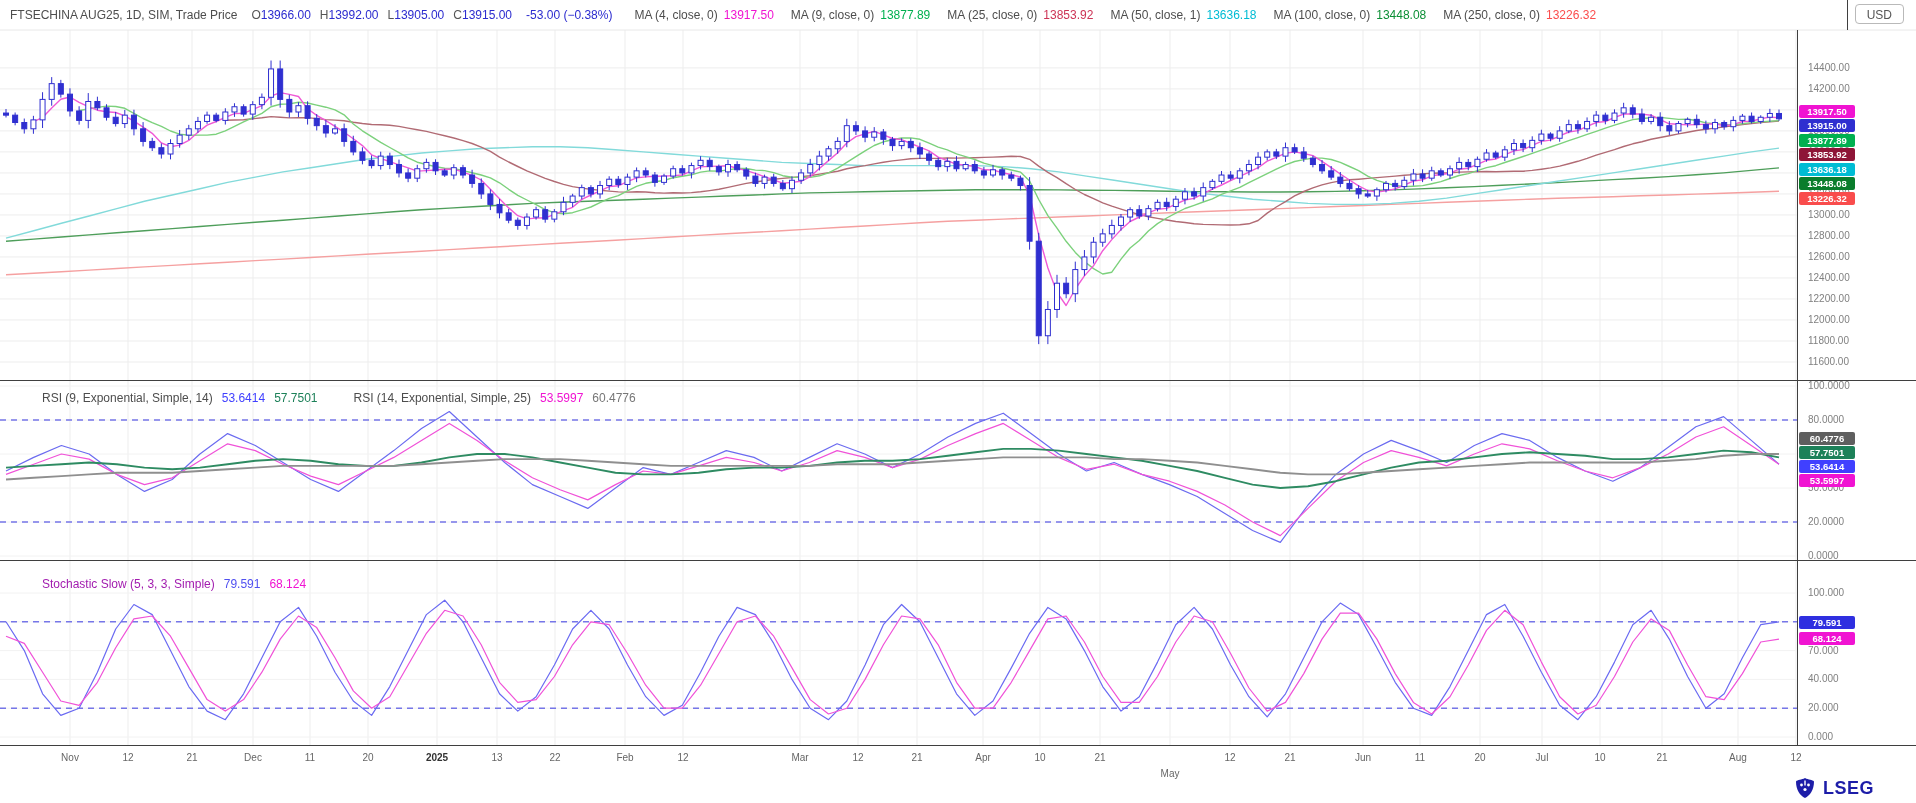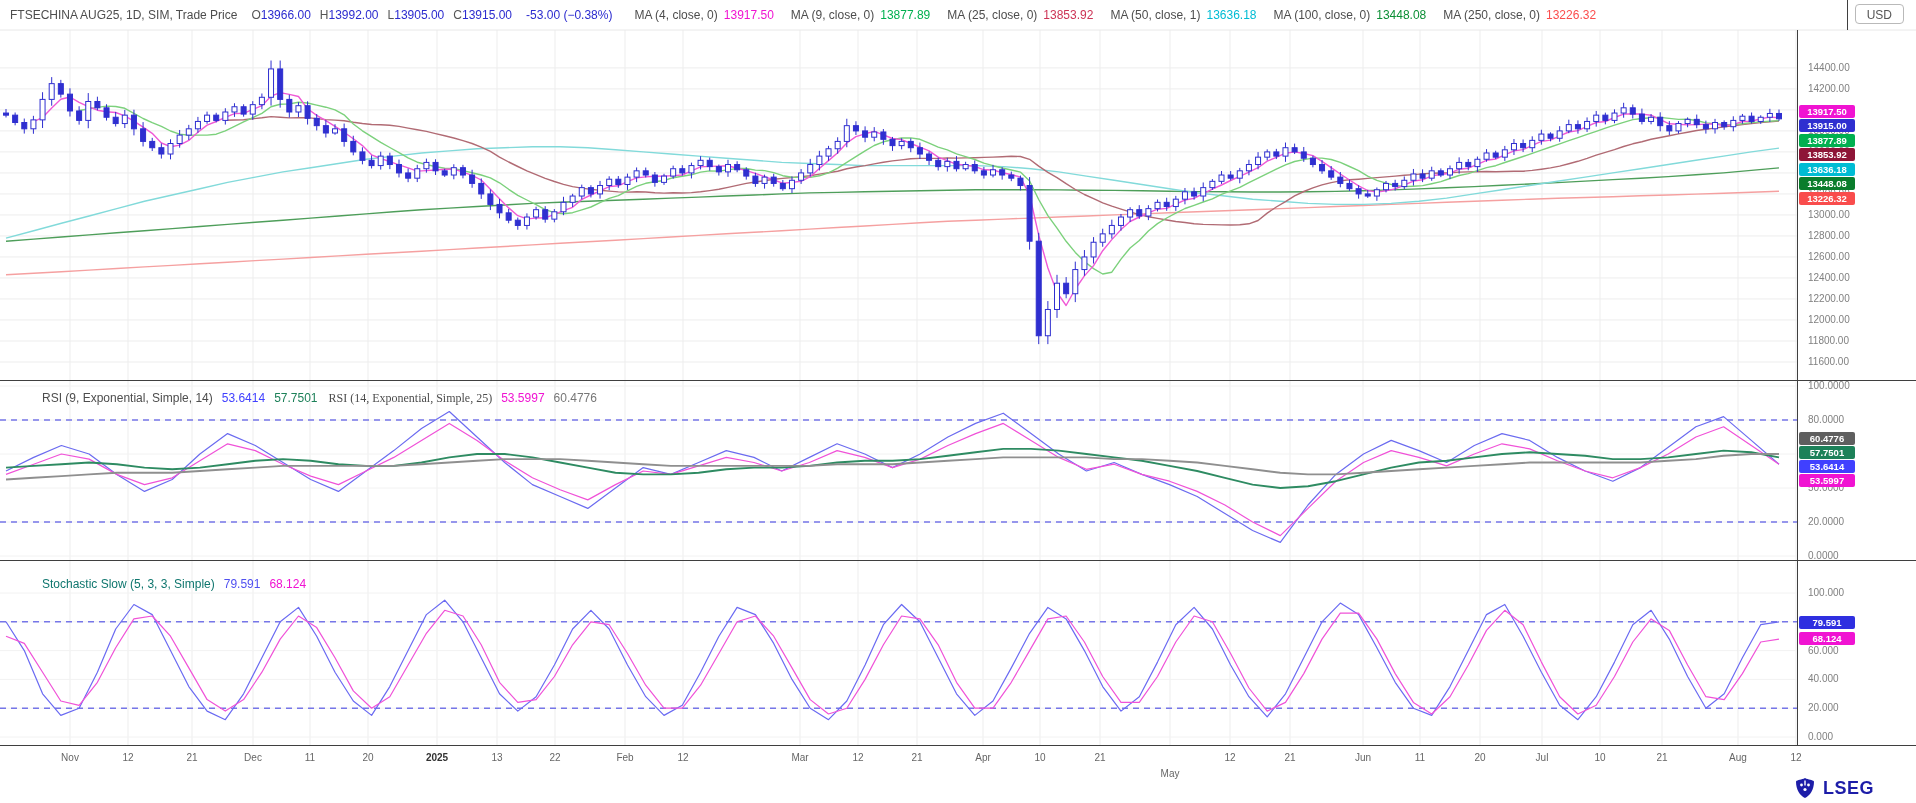--- a/index.html
+++ b/index.html
@@ -12,21 +12,21 @@
        font-size:12px;color:#4d4d4d;white-space:nowrap;z-index:5;}
   #hdr .grp{display:flex;align-items:center;gap:9px;}
   #hdr .pre{color:#555;}
   #hdr .num{color:#2b2bcf;}
   #hdr .ma-item{display:flex;gap:6px;margin-left:8px;}
   #usd-btn{position:absolute;right:12px;top:4px;height:20px;padding:0 11px;line-height:20px;
        border:1px solid #b9b9b9;border-radius:4px;color:#555;font-size:12px;background:#fff;z-index:6;cursor:pointer;}
   
   .panel-hdr{position:absolute;left:42px;font-size:12px;color:#4d4d4d;display:flex;gap:9px;
        white-space:nowrap;z-index:4;}
-  .panel-hdr .seg-gap{margin-left:2px;font-family:Liberation Serif, serif;}
+  .panel-hdr .seg-gap{margin-left:27px;}
   
   .tick{position:absolute;left:1808px;font-size:10px;color:#808080;z-index:2;}
   .xlab{position:absolute;font-size:10px;color:#666;transform:translateX(-50%);z-index:2;}
   .badge{position:absolute;left:1799px;width:56px;height:13px;line-height:13px;text-align:center;
        color:#fff;font-size:9.5px;font-weight:bold;border-radius:2px;z-index:3;}
   
   .plot-hit{position:absolute;left:0;width:1797px;z-index:4;}
   
   #logo{position:absolute;right:42px;bottom:4px;display:flex;align-items:center;gap:6px;z-index:5;}
   #logo .lseg-txt{color:#1d1da8;font-weight:bold;font-size:18px;letter-spacing:.5px;}
@@ -545,21 +545,21 @@
 
   <div class="panel-hdr" id="rsi-hdr" style="top:391px">
       <span style="color: rgb(77, 77, 77);">RSI (9, Exponential, Simple, 14)</span>
       <span style="color: rgb(64, 64, 255);">53.6414</span>
       <span style="color: rgb(29, 129, 89);">57.7501</span>
       <span class="seg-gap" style="color: rgb(77, 77, 77);">RSI (14, Exponential, Simple, 25)</span>
       <span style="color: rgb(240, 19, 210);">53.5997</span>
       <span style="color: rgb(119, 119, 119);">60.4776</span>
     </div>
   <div class="panel-hdr" id="stoch-hdr" style="top:577px">
-      <span style="color: #0f766e;">Stochastic Slow (5, 3, 3, Simple)</span>
+      <span style="color: #a21caf;">Stochastic Slow (5, 3, 3, Simple)</span>
       <span style="color: rgb(80, 80, 240);">79.591</span>
       <span style="color: rgb(240, 19, 210);">68.124</span>
     </div>
 
   <div id="labels">
       <div class="tick" style="top: 61.8824px;">14400.00</div>
       <div class="tick" style="top: 82.8908px;">14200.00</div>
       <div class="tick" style="top: 103.899px;">14000.00</div>
       <div class="tick" style="top: 124.908px;">13800.00</div>
       <div class="tick" style="top: 145.916px;">13600.00</div>
@@ -574,21 +574,21 @@
       <div class="tick" style="top: 334.992px;">11800.00</div>
       <div class="tick" style="top: 356px;">11600.00</div>
       <div class="tick" style="top: 380px;">100.0000</div>
       <div class="tick" style="top: 414px;">80.0000</div>
       <div class="tick" style="top: 448px;">60.0000</div>
       <div class="tick" style="top: 482px;">50.0000</div>
       <div class="tick" style="top: 516px;">20.0000</div>
       <div class="tick" style="top: 550px;">0.0000</div>
       <div class="tick" style="top: 587px;">100.000</div>
       <div class="tick" style="top: 615.8px;">80.000</div>
-      <div class="tick" style="top: 644.6px;">60.000</div>
+      <div class="tick" style="top: 644.6px;">70.000</div>
       <div class="tick" style="top: 673.4px;">40.000</div>
       <div class="tick" style="top: 702.2px;">20.000</div>
       <div class="tick" style="top: 731px;">0.000</div>
       <div class="xlab" style="left: 70px; top: 752px;">Nov</div>
       <div class="xlab" style="left: 128px; top: 752px;">12</div>
       <div class="xlab" style="left: 192px; top: 752px;">21</div>
       <div class="xlab" style="left: 253px; top: 752px;">Dec</div>
       <div class="xlab" style="left: 310px; top: 752px;">11</div>
       <div class="xlab" style="left: 368px; top: 752px;">20</div>
       <div class="xlab" style="left: 437px; top: 752px; font-weight: bold; color: rgb(51, 51, 51);">2025</div>

